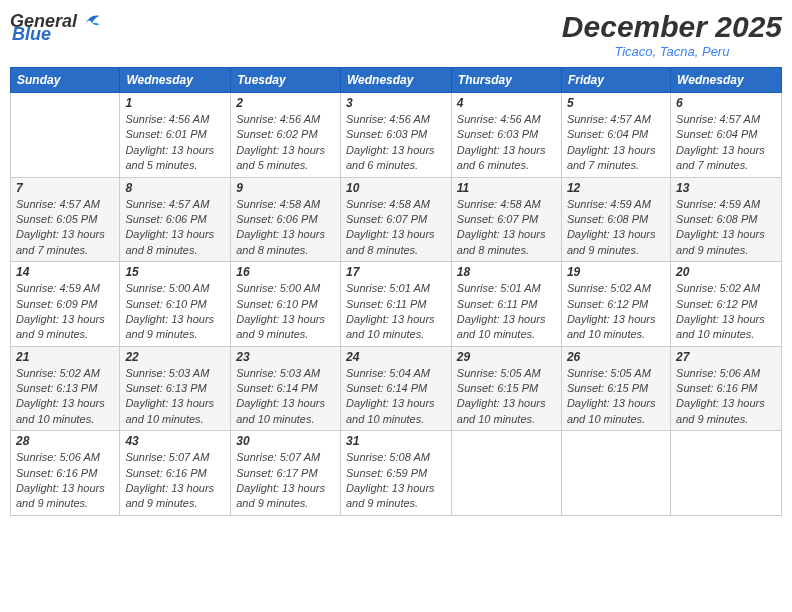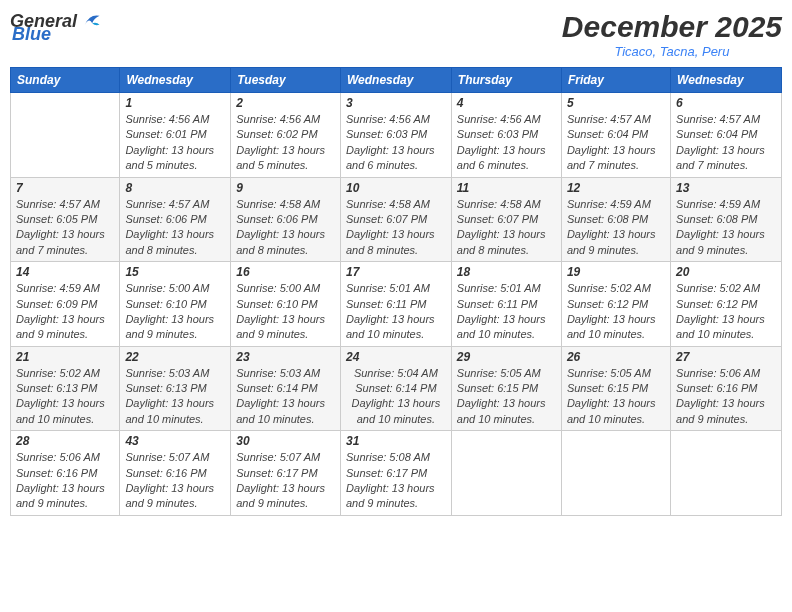--- a/index.html
+++ b/index.html
@@ -294,21 +294,21 @@
           </td>
           <td>
             <span class="day-num">23</span>
             <div class="day-info" style="white-space: pre-line;">Sunrise: 5:03 AM
 Sunset: 6:14 PM
 Daylight: 13 hours
 and 10 minutes.</div>
           </td>
           <td>
             <span class="day-num">24</span>
-            <div class="day-info" style="white-space: pre-line; text-align: center;">Sunrise: 5:04 AM
+            <div class="day-info" style="white-space: pre-line;">Sunrise: 5:04 AM
 Sunset: 6:14 PM
 Daylight: 13 hours
 and 10 minutes.</div>
           </td>
           <td>
             <span class="day-num">29</span>
             <div class="day-info" style="white-space: pre-line;">Sunrise: 5:05 AM
 Sunset: 6:15 PM
 Daylight: 13 hours
 and 10 minutes.</div>
@@ -346,21 +346,21 @@
           <td>
             <span class="day-num">30</span>
             <div class="day-info" style="white-space: pre-line;">Sunrise: 5:07 AM
 Sunset: 6:17 PM
 Daylight: 13 hours
 and 9 minutes.</div>
           </td>
           <td>
             <span class="day-num">31</span>
             <div class="day-info" style="white-space: pre-line;">Sunrise: 5:08 AM
-Sunset: 6:17 PM
+Sunset: 6:59 PM
 Daylight: 13 hours
 and 9 minutes.</div>
           </td>
           <td class="empty-cell"></td>
           <td class="empty-cell"></td>
           <td class="empty-cell"></td>
         </tr>
       </tbody>
   </table>
 </div>

